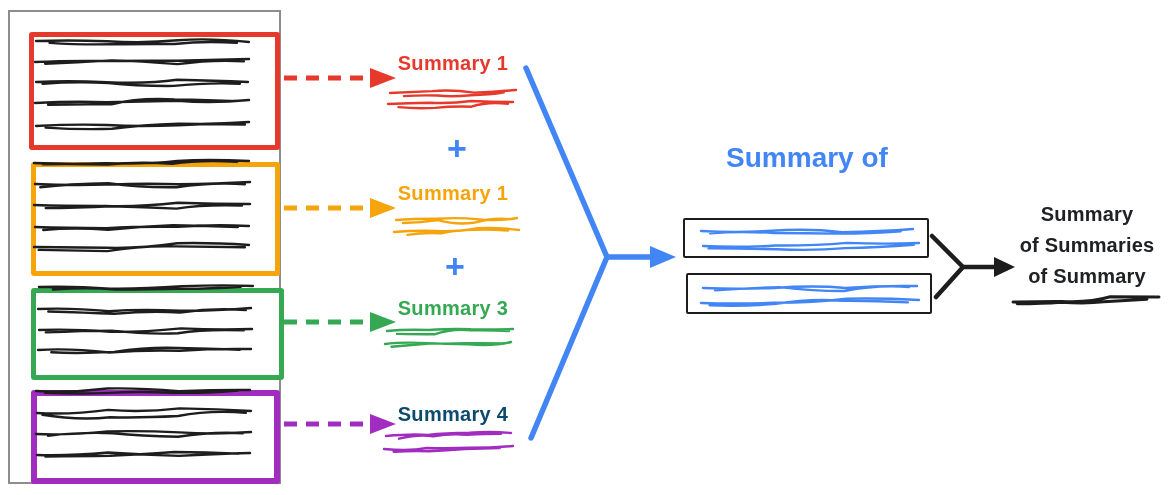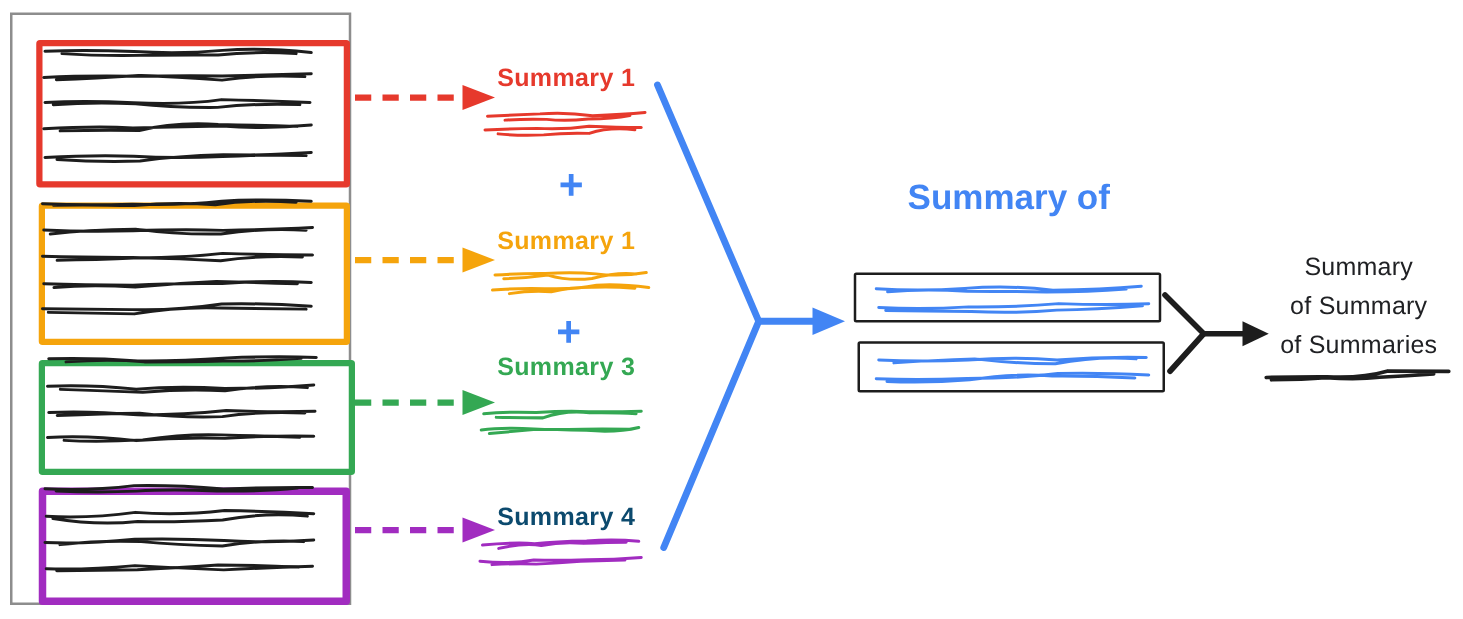--- a/index.html
+++ b/index.html
@@ -26,29 +26,29 @@
   svg .dash line{fill:none;stroke-width:5;stroke-dasharray:13 9;}
   svg .dash polygon{stroke:none;}
   svg .bracket polyline,svg .bracket line{fill:none;stroke-width:5.5;stroke-linecap:round;stroke-linejoin:round;}
   svg .bracket polygon{stroke:none;}
   svg .bracket-black polyline,svg .bracket-black line{fill:none;stroke-width:4.5;stroke-linecap:round;stroke-linejoin:round;}
   svg .bracket-black polygon{stroke:none;}
   
   .lbl{position:absolute;left:383px;width:140px;text-align:center;font-size:20px;font-weight:600;letter-spacing:.3px;}
   .lbl-1{top:52px;color:#e6392c;}
   .lbl-2{top:182px;color:#f5a40c;}
-  .lbl-3{top:283px;color:#34a853;}
+  .lbl-3{top:297px;color:#34a853;}
   .lbl-4{top:403px;color:#0c4a6e;}
   .plus{position:absolute;width:36px;text-align:center;font-size:34px;line-height:36px;font-weight:700;color:#4285f4;}
   .plus-1{left:439px;top:130px;}
   .plus-2{left:437px;top:248px;}
   .mid-title{position:absolute;left:679px;top:137px;width:256px;text-align:center;
     font-size:28px;font-weight:700;color:#4285f4;line-height:42px;}
   .final-label{position:absolute;left:1007px;top:199px;width:160px;text-align:center;
-    font-size:20px;font-weight:400;color:#202124;line-height:31px;letter-spacing:.2px;}
+    font-size:20px;font-weight:700;color:#202124;line-height:31px;letter-spacing:.2px;}
 </style>
 </head>
 <body>
 
 <div class="canvas">
 
   <div class="abs outer-panel">
     <div class="doc doc-1"></div>
     <div class="doc doc-2"></div>
     <div class="doc doc-3"></div>
@@ -157,17 +157,17 @@
 
   <div class="plus plus-1">+</div>
   <div class="plus plus-2">+</div>
 
   <div class="mid-title">
     <div>Summary of</div>
   </div>
 
   <div class="final-label">
     <div>Summary</div>
+    <div>of Summaries</div>
     <div>of Summary</div>
-    <div>of Summaries</div>
   </div>
 
 </div>
 
 </body></html>

